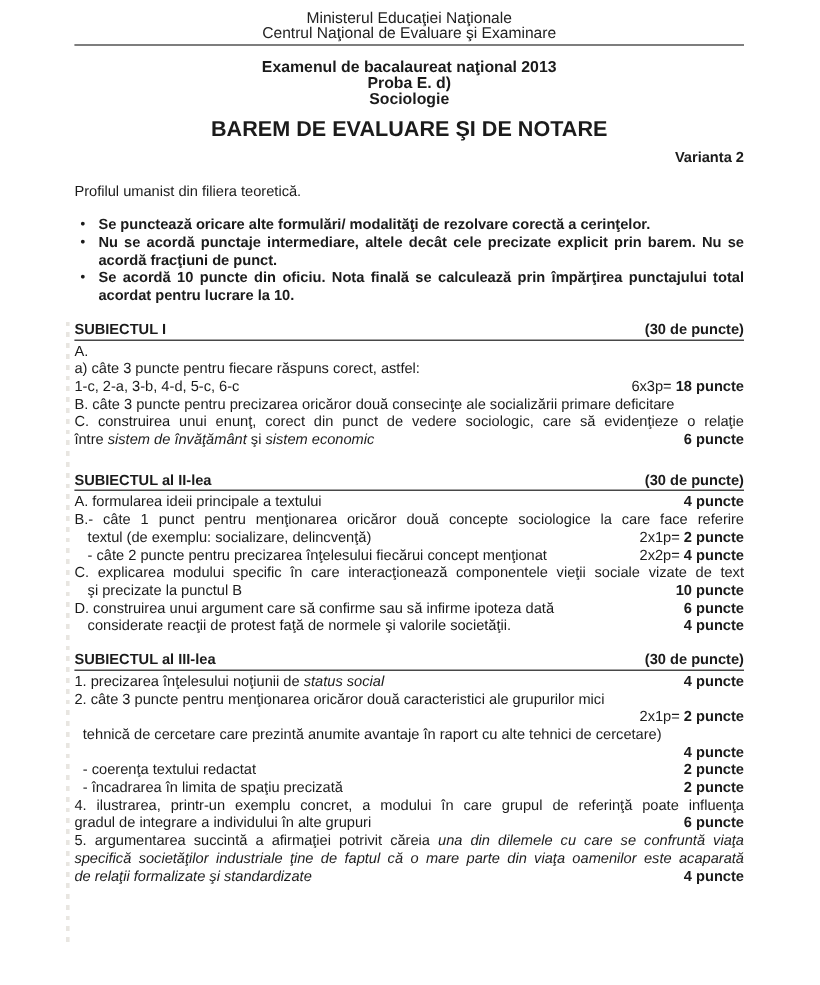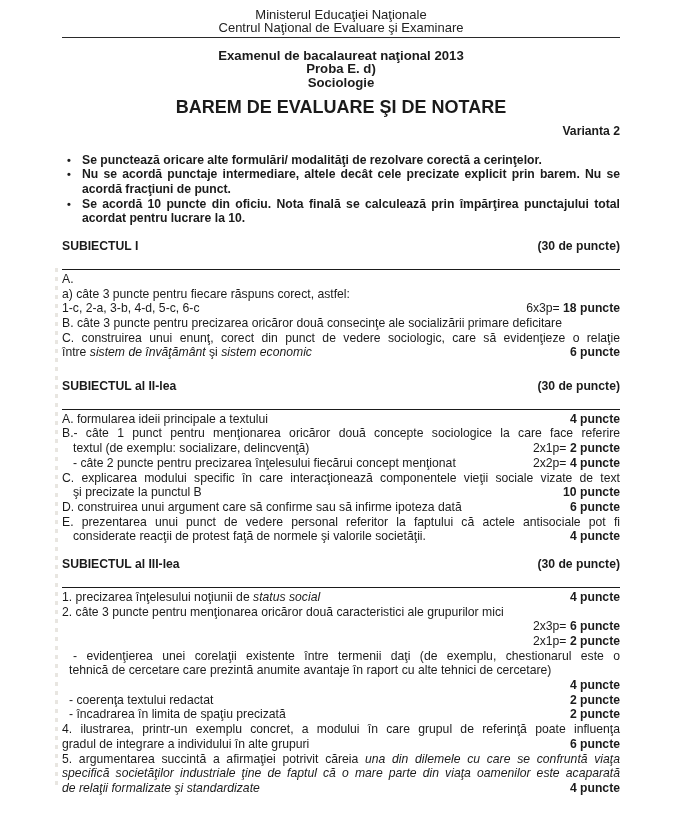--- a/index.html
+++ b/index.html
@@ -17,21 +17,21 @@
   .variant { text-align:right; font-weight:bold; margin-top:9px; }
   .profile { margin-top:13px; }
   .bullets { margin-top:14px; font-weight:bold; }
   .bullet { display:flex; }
   .bullet .dot { width:20px; padding-left:5px; font-size:11px; }
   .bullet .btext { flex:1; text-align:justify; }
   .section { margin-top:13px; }
   .section.s2 { margin-top:19px; }
   .section.s3 { }
   .sec-head { display:flex; justify-content:space-between; font-weight:bold;
-              border-bottom:1.2px solid #1b1b1b; padding-bottom:15px; margin-bottom:2px; }
+              border-bottom:1.2px solid #1b1b1b; padding-bottom:1px; margin-bottom:2px; }
   .line { min-height:14.7px; }
   .flex { display:flex; justify-content:space-between; }
   .flex .l { padding-right:8px; }
   .flex .r { white-space:nowrap; }
   .rightonly { text-align:right; }
   .pts { font-weight:bold; }
   .just { text-align:justify; text-align-last:justify; }
   .ind { padding-left:11px; }
   .ind2 { padding-left:7px; }
   .it { font-style:italic; }
@@ -55,20 +55,21 @@
   <div class="top-rule"></div>
 
   <div class="title-block">
     <div>Examenul de bacalaureat naţional 2013</div>
     <div>Proba E. d)</div>
     <div>Sociologie</div>
   </div>
   <div class="barem-title">BAREM DE EVALUARE ŞI DE NOTARE</div>
   <div class="variant">Varianta 2</div>
 
+  <div class="profile">Profilul umanist din filiera teoretică.</div>
   <div class="bullets">
     <div class="bullet">
         <span class="dot">•</span>
         <span class="btext">Se punctează oricare alte formulări/ modalităţi de rezolvare corectă a cerinţelor.</span>
       </div>
     <div class="bullet">
         <span class="dot">•</span>
         <span class="btext">Nu se acordă punctaje intermediare, altele decât cele precizate explicit prin barem. Nu se acordă fracţiuni de punct.</span>
       </div>
     <div class="bullet">
@@ -116,40 +117,37 @@
       </div>
     <div class="line just">C. explicarea modului specific în care interacţionează componentele vieţii sociale vizate de text</div>
     <div class="line flex ind">
         <span class="l">şi precizate la punctul B</span>
         <span class="r pts">10 puncte</span>
       </div>
     <div class="line flex">
         <span class="l">D. construirea unui argument care să confirme sau să infirme ipoteza dată</span>
         <span class="r pts">6 puncte</span>
       </div>
-    <div class="line just">E. prezentarea unui punct de vedere personal referitor la faptului că actele antisociale pot fi</div>
     <div class="line flex ind">
         <span class="l">considerate reacţii de protest faţă de normele şi valorile societăţii.</span>
         <span class="r pts">4 puncte</span>
       </div>
   </div>
 
   <div class="section s3">
     <div class="sec-head">
         <span>SUBIECTUL al III-lea</span>
         <span>(30 de puncte)</span>
       </div>
     <div class="line flex">
         <span class="l"><span>1. precizarea înţelesului noţiunii de </span><span class="it">status social</span></span>
         <span class="r pts">4 puncte</span>
       </div>
     <div class="line">2. câte 3 puncte pentru menţionarea oricăror două caracteristici ale grupurilor mici</div>
-    <div class="line rightonly"><span>2x3p= </span><span class="pts">6 puncte</span></div>
     <div class="line rightonly"><span>2x1p= </span><span class="pts">2 puncte</span></div>
-    <div class="line just ind">- evidenţierea unei corelaţii existente între termenii daţi (de exemplu, chestionarul este o</div>
     <div class="line ind2">tehnică de cercetare care prezintă anumite avantaje în raport cu alte tehnici de cercetare)</div>
     <div class="line rightonly pts">4 puncte</div>
     <div class="line flex ind2">
         <span class="l">- coerenţa textului redactat</span>
         <span class="r pts">2 puncte</span>
       </div>
     <div class="line flex ind2">
         <span class="l">- încadrarea în limita de spaţiu precizată</span>
         <span class="r pts">2 puncte</span>
       </div>

